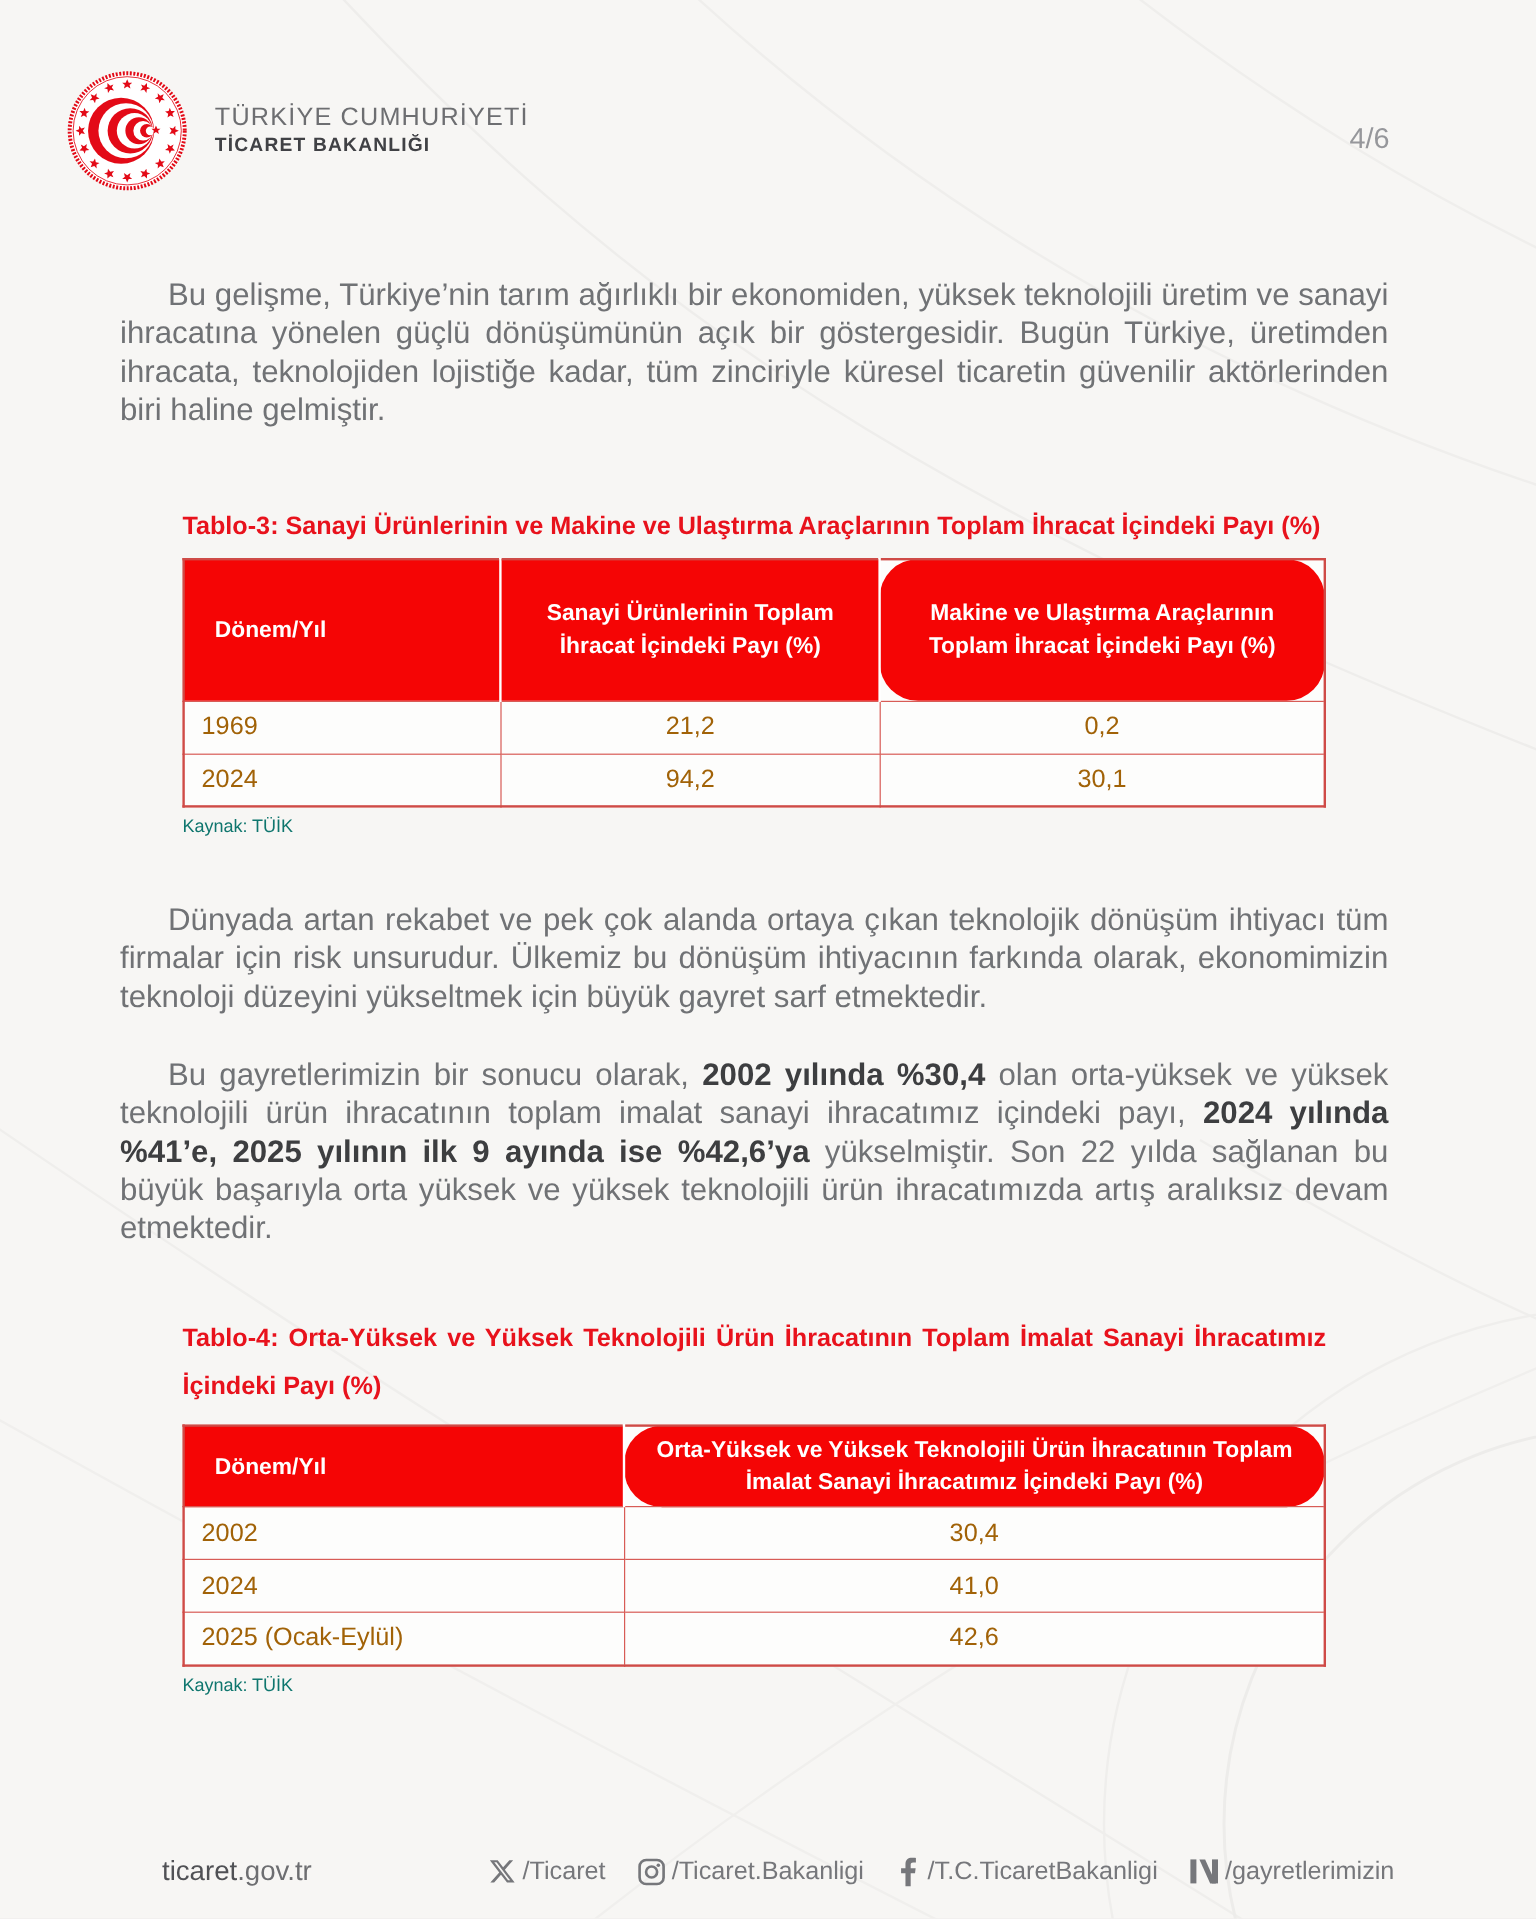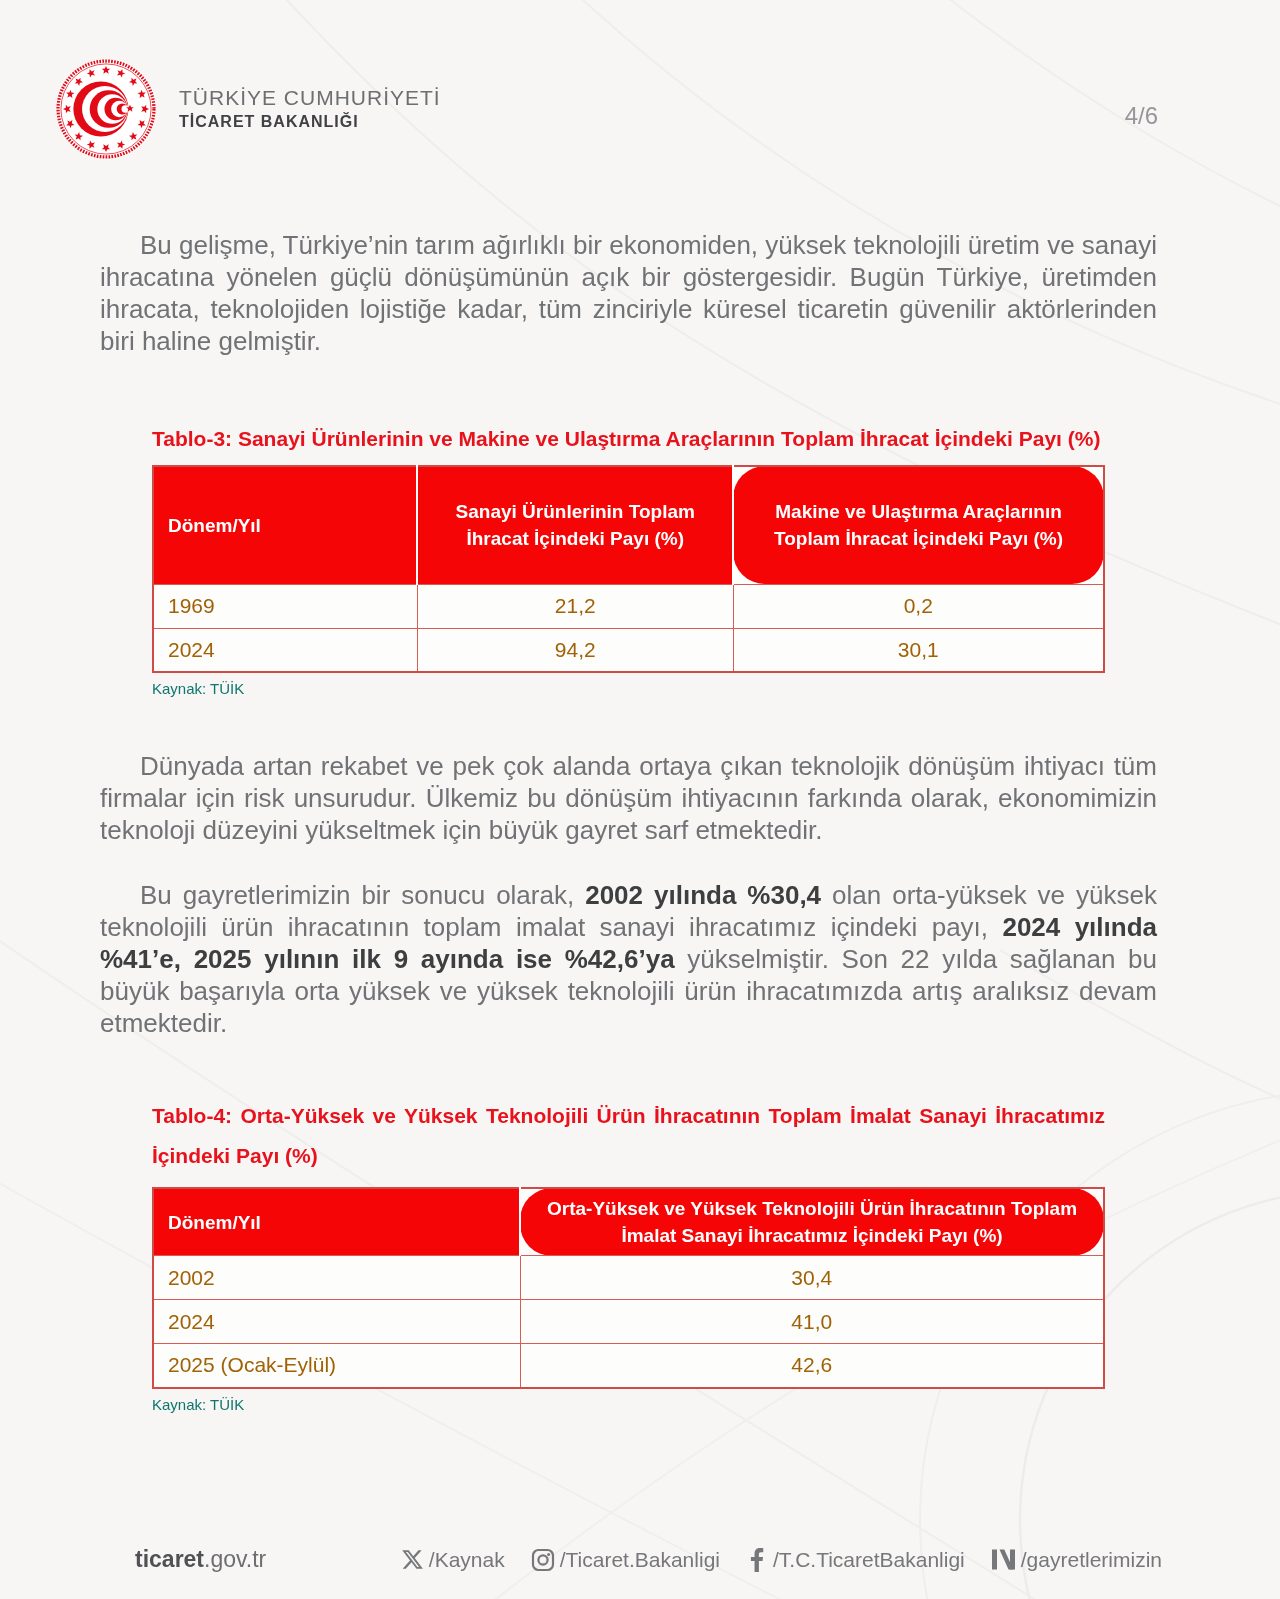--- a/index.html
+++ b/index.html
@@ -93,21 +93,21 @@
     background: #f50505;
     color: #ffffff;
     font-size: 19px;
     line-height: 27px;
     font-weight: 700;
     text-align: center;
     padding: 6px 18px;
     border-right: 2px solid #ffffff;
   }
   table.data-table th:last-child { border-right: none; border-radius: 32px; }
-  table.data-table th.col-period { text-align: left; padding-left: 14px; }
+  table.data-table th.col-period { text-align: left; padding-left: 25px; }
   table.data-table td {
     font-size: 21px;
     color: #a16207;
     border: 1px solid #d85b56;
     text-align: center;
     height: 44px;
     padding: 2px 6px;
     margin-top: 36px;
   }
   table.data-table td.cell-period { text-align: left; padding-left: 14px; }
@@ -129,21 +129,21 @@
     right: 0;
     bottom: 26px;
     display: flex;
     align-items: center;
     padding: 0 118px 0 135px;
   }
   .website {
     font-size: 23px;
     color: #6d6e71;
   }
-  .website .web-bold { font-weight: 700; color: #505155; }
+  .website .web-bold { font-weight: 400; color: #505155; }
   .social-list {
     display: flex;
     align-items: center;
     gap: 26px;
     margin-left: auto;
   }
   .social-item {
     display: inline-flex;
     align-items: center;
     gap: 5px;
@@ -290,21 +290,21 @@
     <div class="website"><span class="web-bold">ticaret</span><span>.gov.tr</span></div>
 
     <div class="social-list">
 
       <span class="social-item">
         <span>
           <svg width="23" height="23" viewBox="0 0 24 24" fill="#76777b" xmlns="http://www.w3.org/2000/svg">
             <path d="M18.244 2.25h3.308l-7.227 8.26 8.502 11.24H16.17l-5.214-6.817L4.99 21.75H1.68l7.73-8.835L1.254 2.25H8.08l4.713 6.231 5.451-6.231zm-1.161 17.52h1.833L7.084 4.126H5.117l11.966 15.644z"></path>
           </svg>
         </span>
-        <span>/Kaynak</span>
+        <span>/Ticaret</span>
       </span>
 
       <span class="social-item">
         <span>
           <svg width="24" height="24" viewBox="0 0 24 24" fill="none" xmlns="http://www.w3.org/2000/svg">
             <rect x="2" y="2" width="20" height="20" rx="5.5" stroke="#76777b" stroke-width="2.2"></rect>
             <circle cx="12" cy="12" r="4.6" stroke="#76777b" stroke-width="2.2"></circle>
             <circle cx="17.6" cy="6.4" r="1.5" fill="#76777b"></circle>
           </svg>
         </span>

